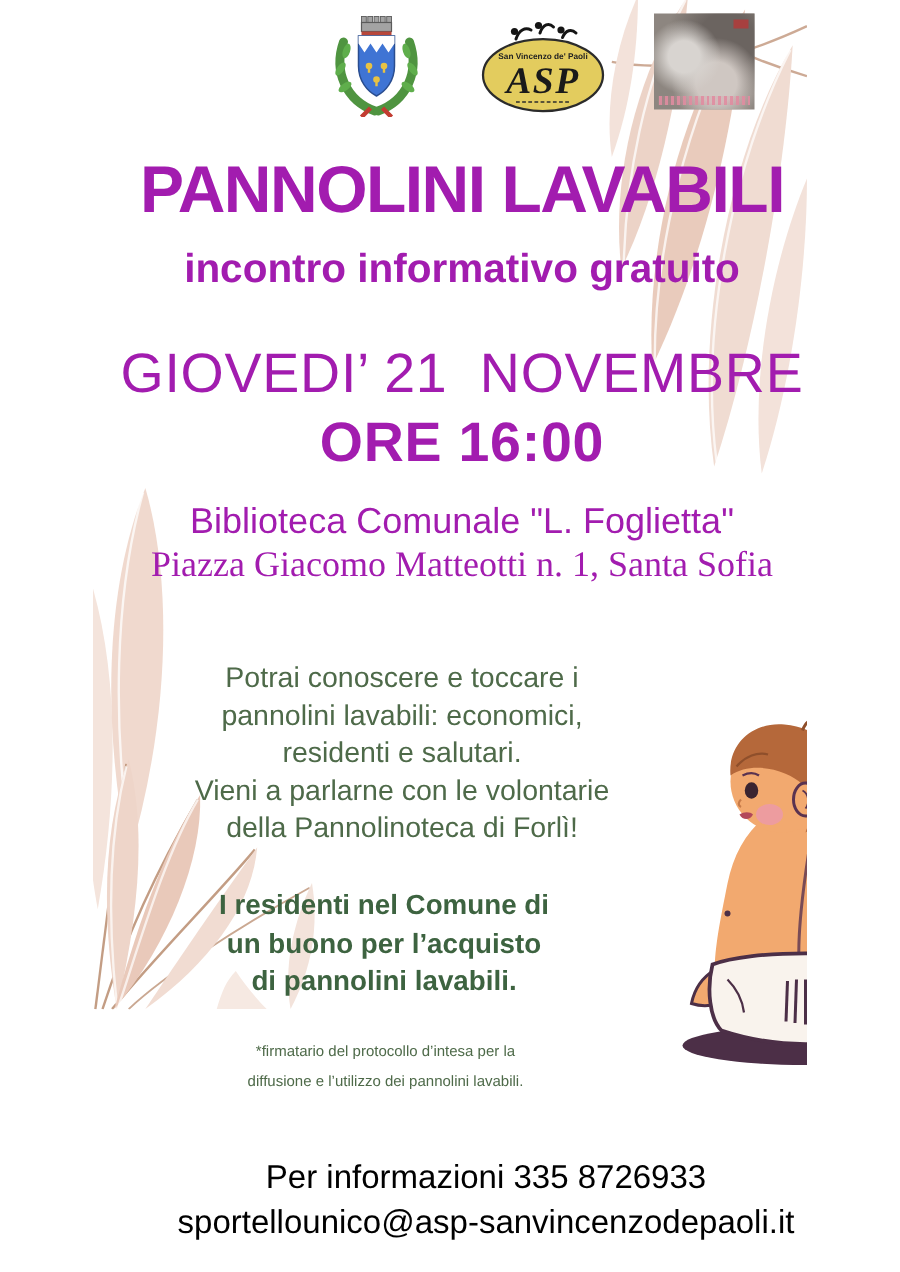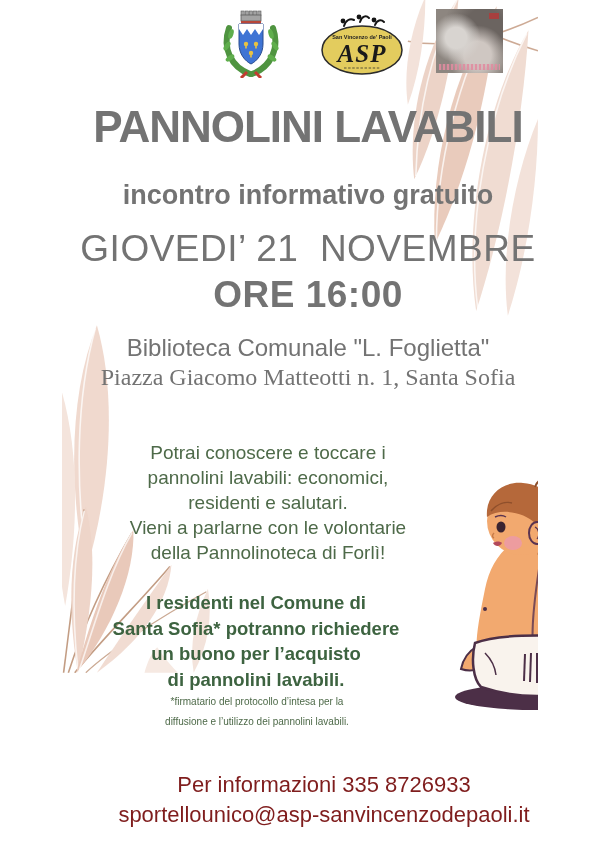--- a/index.html
+++ b/index.html
@@ -4,35 +4,35 @@
 <style>
   html,body{margin:0;padding:0;background:#fff;}
   .flyer{
     position:relative;width:476px;height:848px;margin:0 auto;background:#ffffff;
     overflow:hidden;font-family:"Liberation Sans",sans-serif;
   }
   .abs{position:absolute;}
   .deco{position:absolute;inset:0;z-index:0;pointer-events:none;}
   .z{z-index:2;}
   .center{left:0;right:0;text-align:center;}
-  .green{color:#737373;padding-left:16px;}
+  .green{color:#a21caf;padding-left:16px;}
   .title{top:102px;font-size:44px;font-weight:700;letter-spacing:-1px;margin:0;}
-  .subtitle{top:164px;font-size:27px;font-weight:700;margin:16px;}
+  .subtitle{top:164px;font-size:27px;font-weight:700;margin:0;}
   .date{top:228px;font-size:37px;font-weight:400;letter-spacing:.5px;white-space:pre-wrap;}
   .time{top:274px;font-size:37px;font-weight:700;letter-spacing:.5px;}
   .venue1{top:334px;font-size:24px;font-weight:400;}
   .venue2{top:364px;font-size:24px;font-weight:400;font-family:Liberation Serif, serif;}
   .intro{top:440px;left:22px;width:368px;text-align:center;
          font-size:19px;line-height:25px;font-weight:400;color:#4e6a49;}
   .offer{top:590px;left:10px;width:368px;text-align:center;
          font-size:18.5px;line-height:25.5px;font-weight:700;color:#3d6340;}
   .footnote{top:692px;left:5px;width:380px;text-align:center;
          font-size:10px;line-height:20px;font-weight:400;color:#4e6a49;}
   .contact{top:770px;left:0;right:0;text-align:center;
-         font-size:22px;line-height:30px;font-weight:400;color:#7f1d1d;margin-left:48px;}
+         font-size:22px;line-height:30px;font-weight:400;color:#000000;margin-left:48px;}
   .logos{top:4px;left:0;right:0;height:76px;}
   .crest{position:absolute;left:156px;top:2px;width:66px;height:72px;}
   .asp{position:absolute;left:258px;top:8px;width:84px;height:64px;}
   .photo{position:absolute;left:374px;top:5px;width:67px;height:64px;
     background:
       radial-gradient(circle at 30% 45%, #d8d4d0 0 18%, rgba(216,212,208,0) 42%),
       radial-gradient(circle at 62% 72%, #cfc7c2 0 22%, rgba(207,199,194,0) 48%),
       radial-gradient(circle at 72% 28%, #6b6460 0 28%, rgba(107,100,96,0) 60%),
       #8d8680;
   }
@@ -151,21 +151,20 @@
   <div class="abs intro z">
     <div>Potrai conoscere e toccare i</div>
     <div>pannolini lavabili: economici,</div>
     <div>residenti e salutari.</div>
     <div>Vieni a parlarne con le volontarie</div>
     <div>della Pannolinoteca di Forlì!</div>
   </div>
 
   <div class="abs offer z">
     <div>I residenti nel Comune di</div>
-    <div>Santa Sofia* potranno richiedere</div>
     <div>un buono per l’acquisto</div>
     <div>di pannolini lavabili.</div>
   </div>
 
   <div class="abs footnote z">
     <div>*firmatario del protocollo d’intesa per la</div>
     <div>diffusione e l’utilizzo dei pannolini lavabili.</div>
   </div>
 
   <svg class="baby" viewBox="0 0 184 242">

